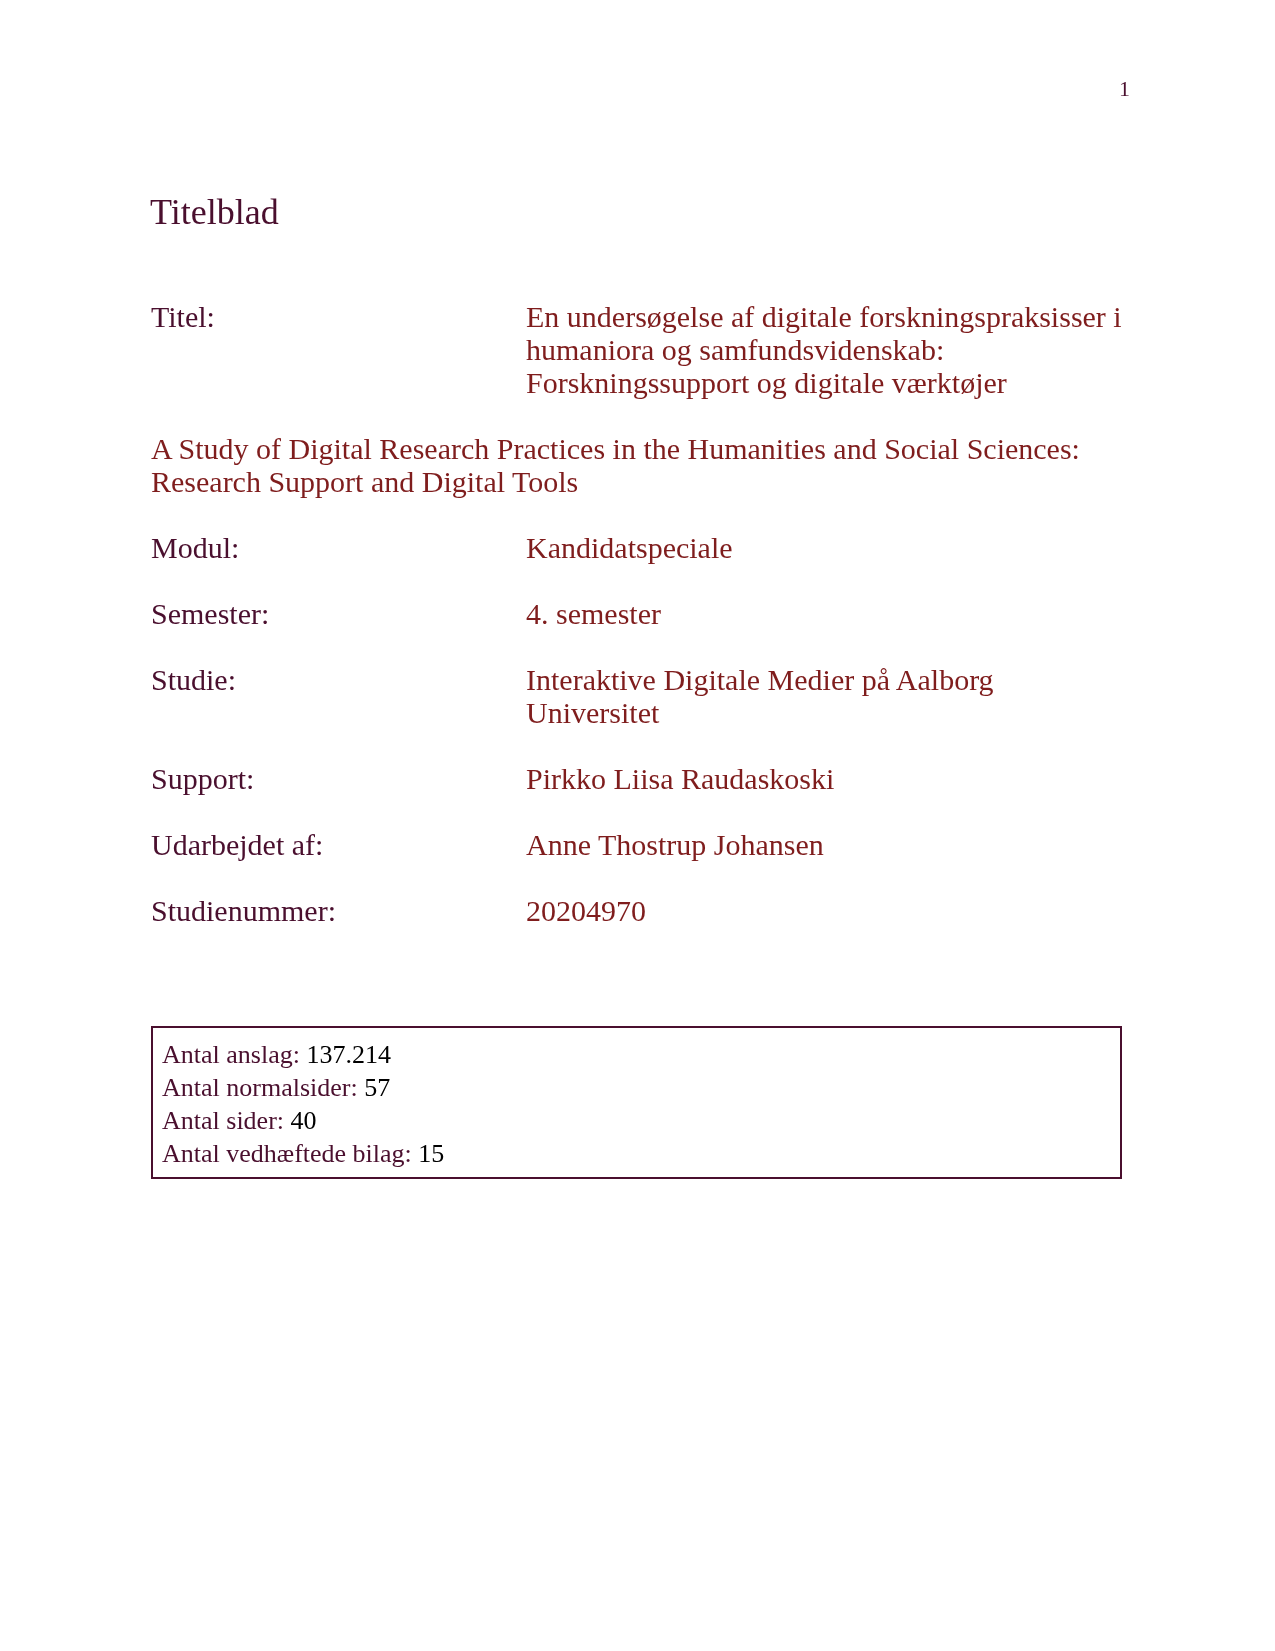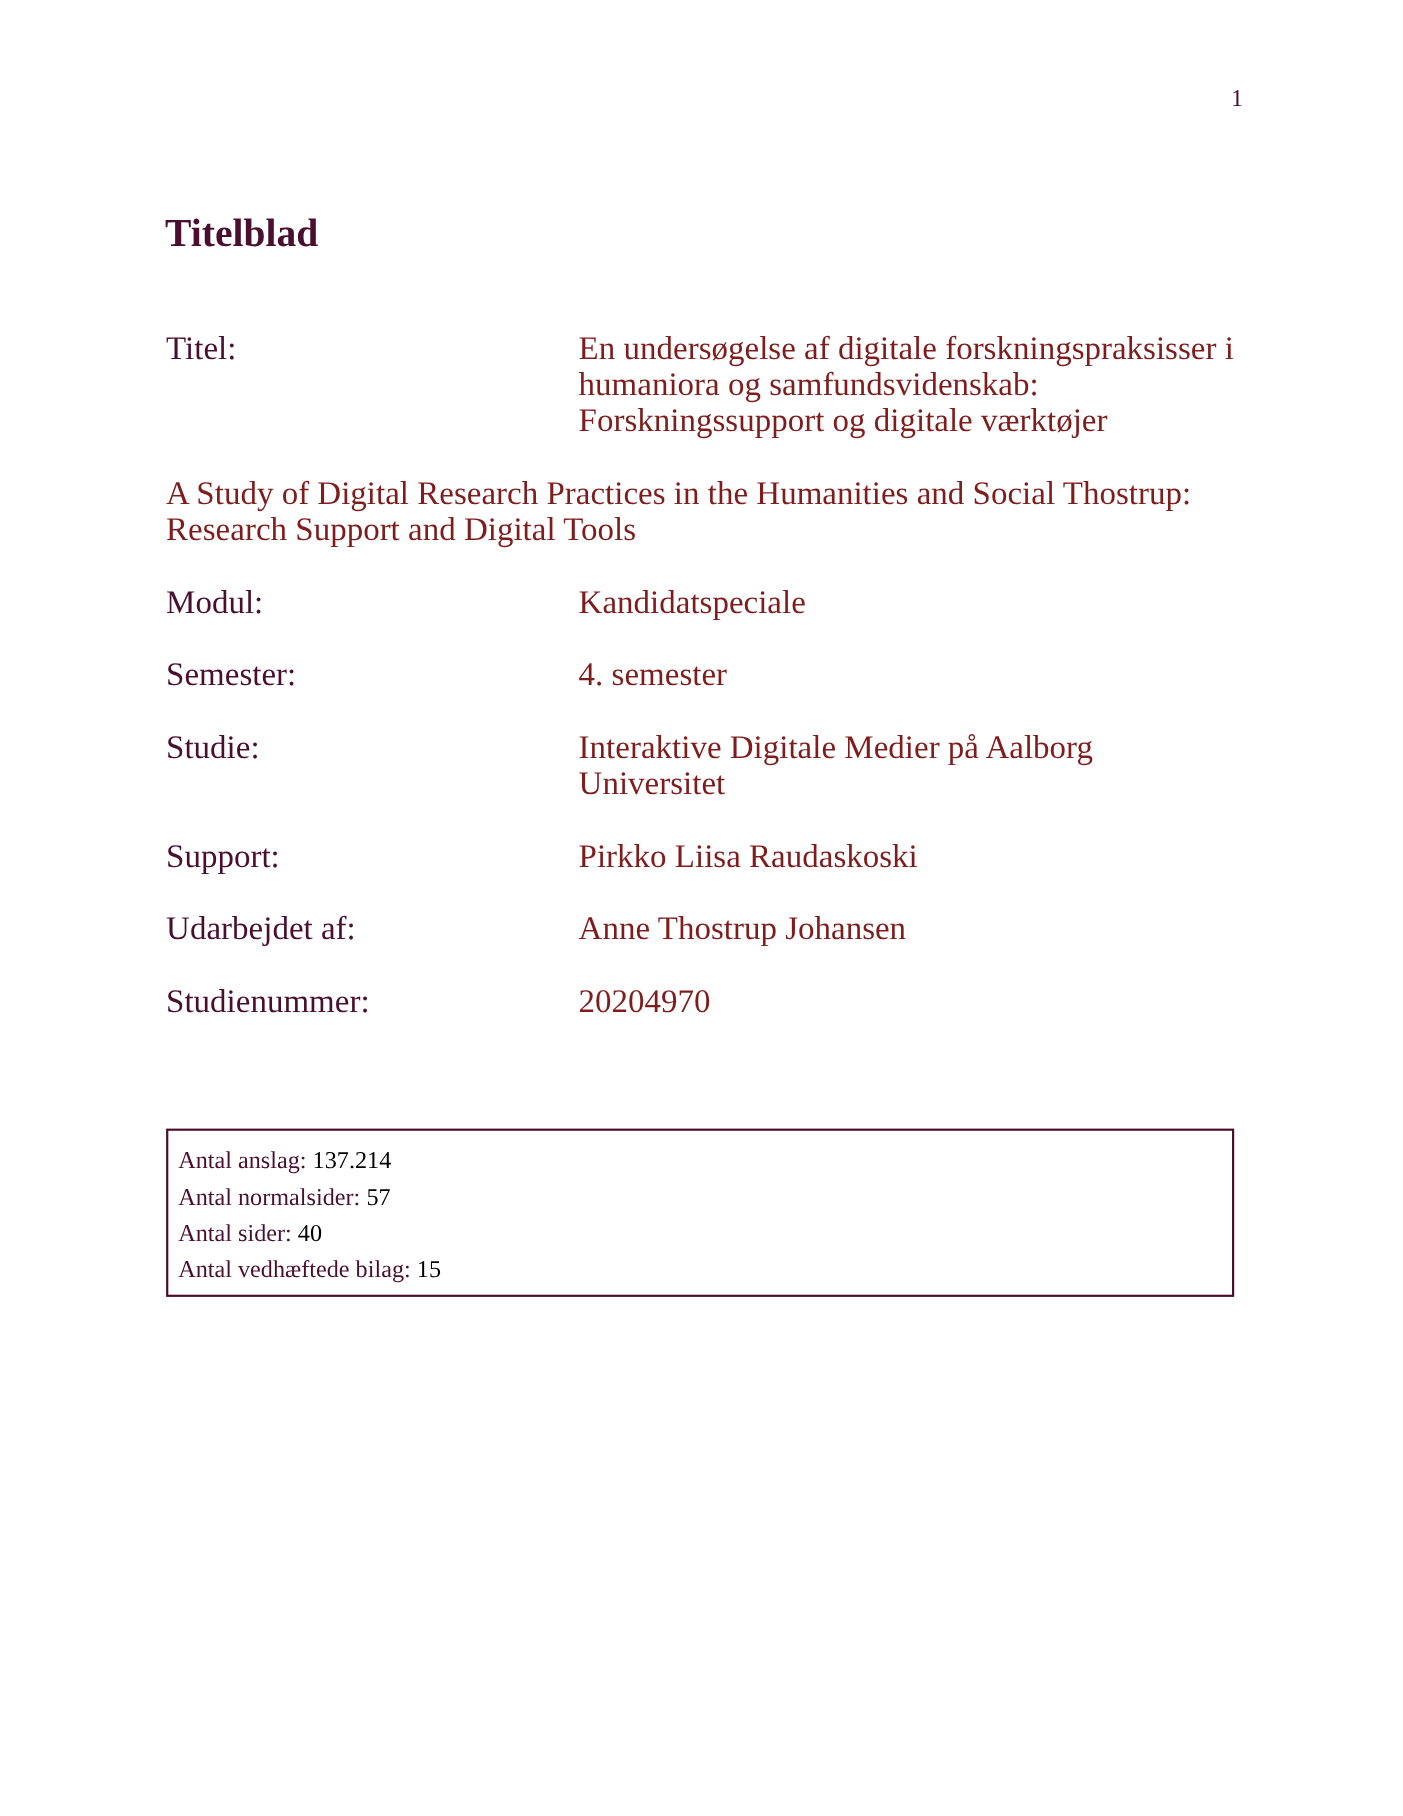--- a/index.html
+++ b/index.html
@@ -22,21 +22,21 @@
       width: 30px;
       text-align: right;
       font-size: 22px;
       color: #4a0f2e;
     }
     .page-title {
       position: absolute;
       top: 190px;
       left: 150px;
       margin: 0;
-      font-weight: bold;
+      font-weight: normal;
       font-size: 36px;
       line-height: 44px;
       color: #4a0f2e;
     }
     .info-table {
       position: absolute;
       left: 151px;
       top: 300px;
       width: 980px;
     }
@@ -63,41 +63,41 @@
       position: absolute;
       left: 151px;
       top: 1026px;
       width: 971px;
       height: 153px;
       border: 2px solid #4a0f2e;
       box-sizing: border-box;
       padding: 10px 9px;
     }
     .stat-line {
-      font-size: 22px;
+      font-size: 26px;
       line-height: 33px;
       white-space: nowrap;
     }
     .stat-label { color: #4a0f2e; }
     .stat-value { color: #000000; }
   </style>
 </head>
 <body>
 
 <div class="page-number">1</div>
 
 <h1 class="page-title">Titelblad</h1>
 
 <div class="info-table">
   <div class="info-row">
     <div class="info-label">Titel:</div>
     <div class="info-value">En undersøgelse af digitale forskningspraksisser i humaniora og samfundsvidenskab: Forskningssupport og digitale værktøjer</div>
   </div>
   <div class="info-row">
-    <div class="info-value">A Study of Digital Research Practices in the Humanities and Social Thostrup: Research Support and Digital Tools</div>
+    <div class="info-value">A Study of Digital Research Practices in the Humanities and Social Sciences: Research Support and Digital Tools</div>
   </div>
   <div class="info-row">
     <div class="info-label">Modul:</div>
     <div class="info-value">Kandidatspeciale</div>
   </div>
   <div class="info-row">
     <div class="info-label">Semester:</div>
     <div class="info-value">4. semester</div>
   </div>
   <div class="info-row">

